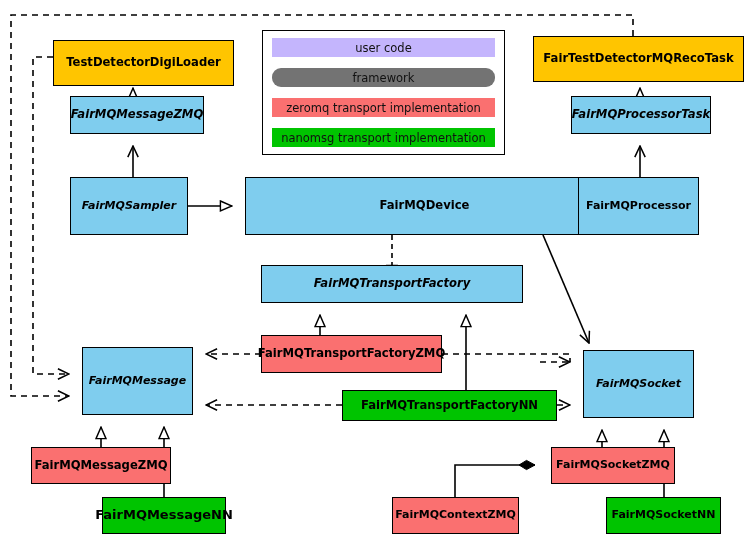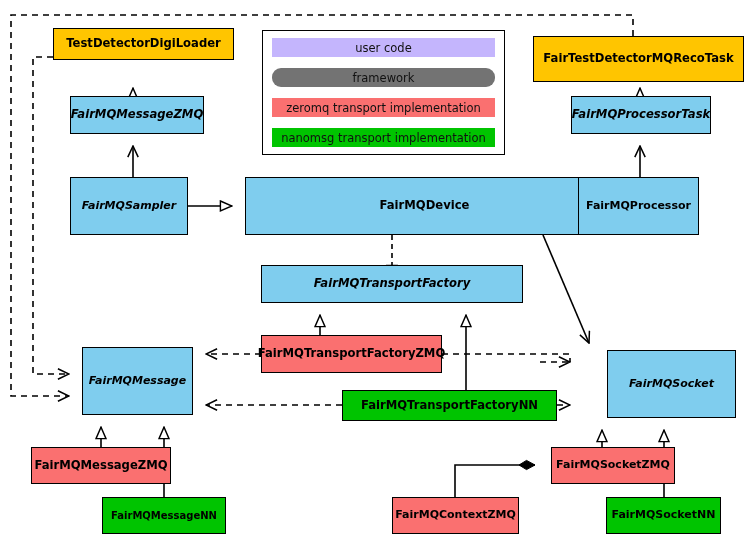--- a/index.html
+++ b/index.html
@@ -97,21 +97,21 @@
       <span>framework</span>
     </div>
     <div class="lrow" style="background: rgb(250, 112, 112);">
       <span>zeromq transport implementation</span>
     </div>
     <div class="lrow" style="background: rgb(0, 196, 0);">
       <span>nanomsg transport implementation</span>
     </div>
   </div>
 
-<div class="node user" style="left: 53px; top: 28px; width: 181px; height: 32px;">
+<div class="node user" style="left: 53px; top: 40px; width: 181px; height: 46px;">
       <span class="bold" style="font-size: 11.6px;">TestDetectorDigiLoader</span>
     </div>
     <div class="node fw" style="left: 70px; top: 96px; width: 134px; height: 38px;">
       <span class="ital" style="font-size: 11.6px;">FairMQMessageZMQ</span>
     </div>
     <div class="node fw" style="left: 70px; top: 177px; width: 118px; height: 58px;">
       <span class="bold" style="font-size: 11px; font-style: italic;">FairMQSampler</span>
     </div>
     <div class="node fw" style="left: 245px; top: 177px; width: 359px; height: 58px;">
       <span class="bold" style="font-size: 11.6px;">FairMQDevice</span>
@@ -130,28 +130,28 @@
     </div>
     <div class="node zmq" style="left: 261px; top: 335px; width: 181px; height: 38px;">
       <span class="bold" style="font-size: 11.6px;">FairMQTransportFactoryZMQ</span>
     </div>
     <div class="node nn" style="left: 342px; top: 390px; width: 215px; height: 31px;">
       <span class="bold" style="font-size: 11.6px;">FairMQTransportFactoryNN</span>
     </div>
     <div class="node fw" style="left: 82px; top: 347px; width: 111px; height: 68px;">
       <span class="ital" style="font-size: 11px;">FairMQMessage</span>
     </div>
-    <div class="node fw" style="left: 583px; top: 350px; width: 129px; height: 68px; margin-left: 24px;">
+    <div class="node fw" style="left: 583px; top: 350px; width: 111px; height: 68px;">
       <span class="ital" style="font-size: 11px;">FairMQSocket</span>
     </div>
     <div class="node zmq" style="left: 31px; top: 447px; width: 140px; height: 37px;">
       <span class="bold" style="font-size: 11.6px;">FairMQMessageZMQ</span>
     </div>
     <div class="node nn" style="left: 102px; top: 497px; width: 124px; height: 37px;">
-      <span class="bold" style="font-size: 10px;">FairMQMessageNN</span>
+      <span class="bold" style="font-size: 13px;">FairMQMessageNN</span>
     </div>
     <div class="node zmq" style="left: 551px; top: 447px; width: 124px; height: 37px;">
       <span class="bold" style="font-size: 11px;">FairMQSocketZMQ</span>
     </div>
     <div class="node nn" style="left: 606px; top: 497px; width: 115px; height: 37px;">
       <span class="bold" style="font-size: 11px;">FairMQSocketNN</span>
     </div>
     <div class="node zmq" style="left: 392px; top: 497px; width: 127px; height: 37px;">
       <span class="bold" style="font-size: 11px;">FairMQContextZMQ</span>
     </div>

